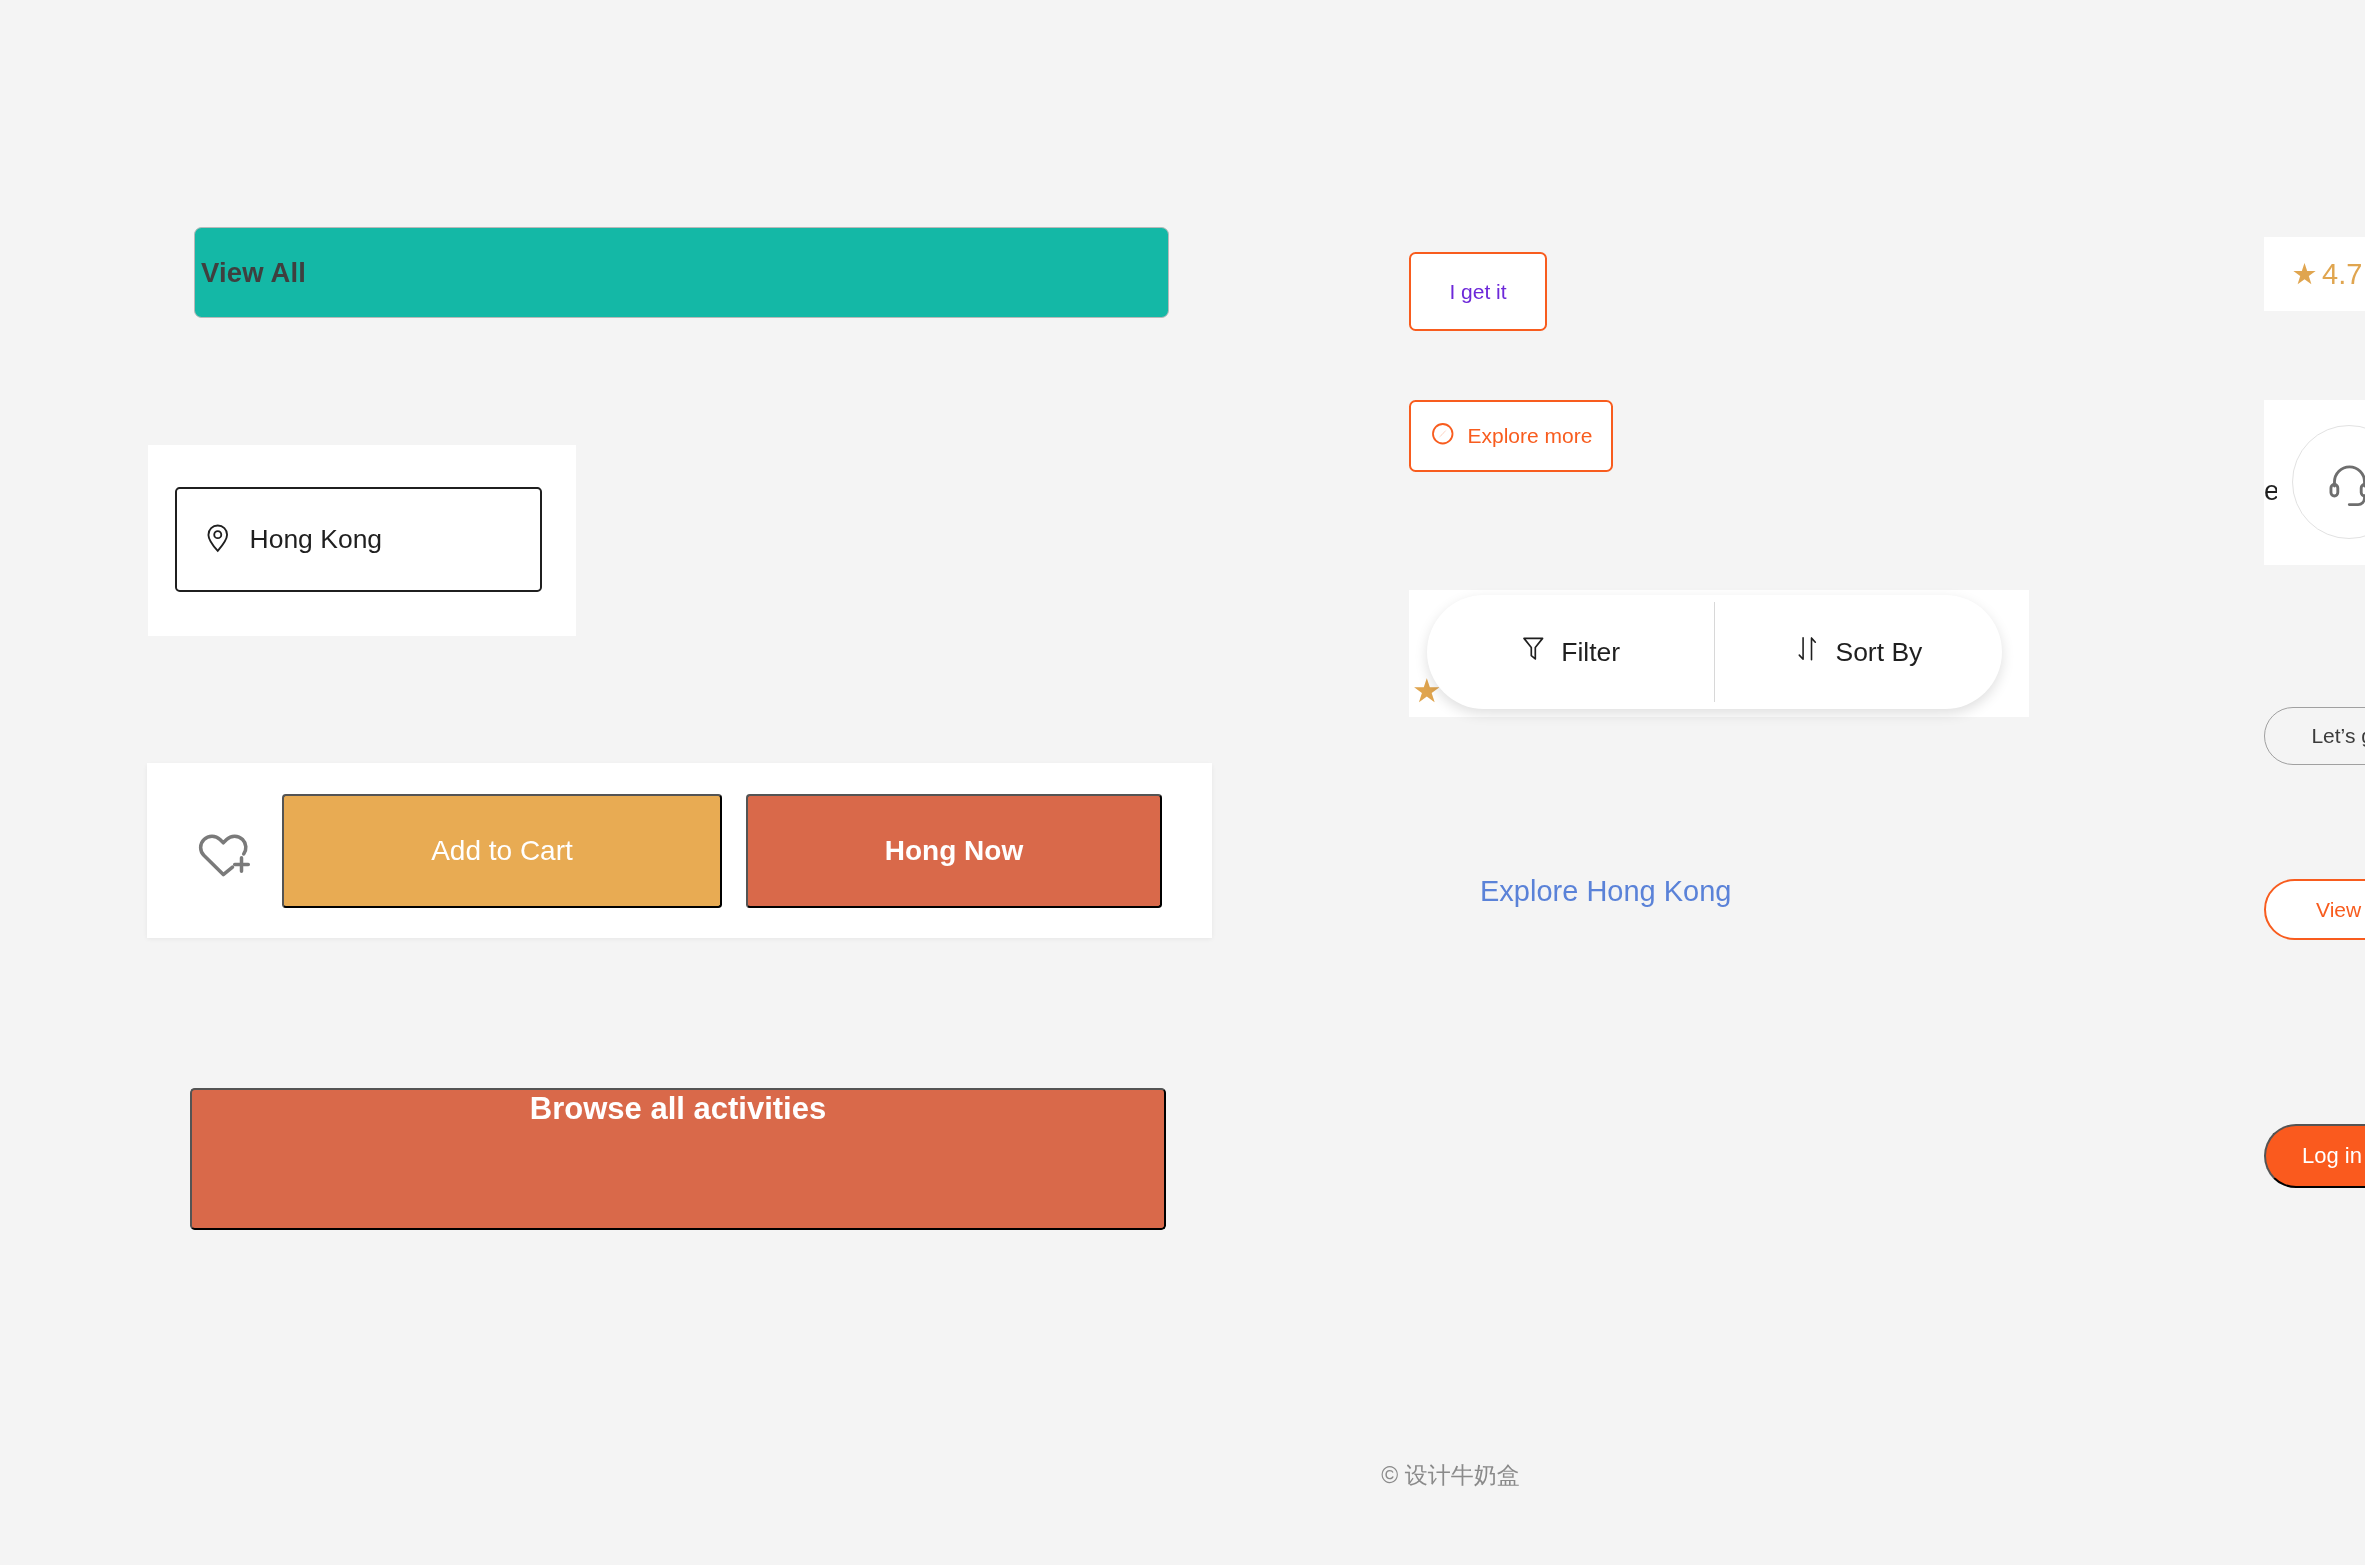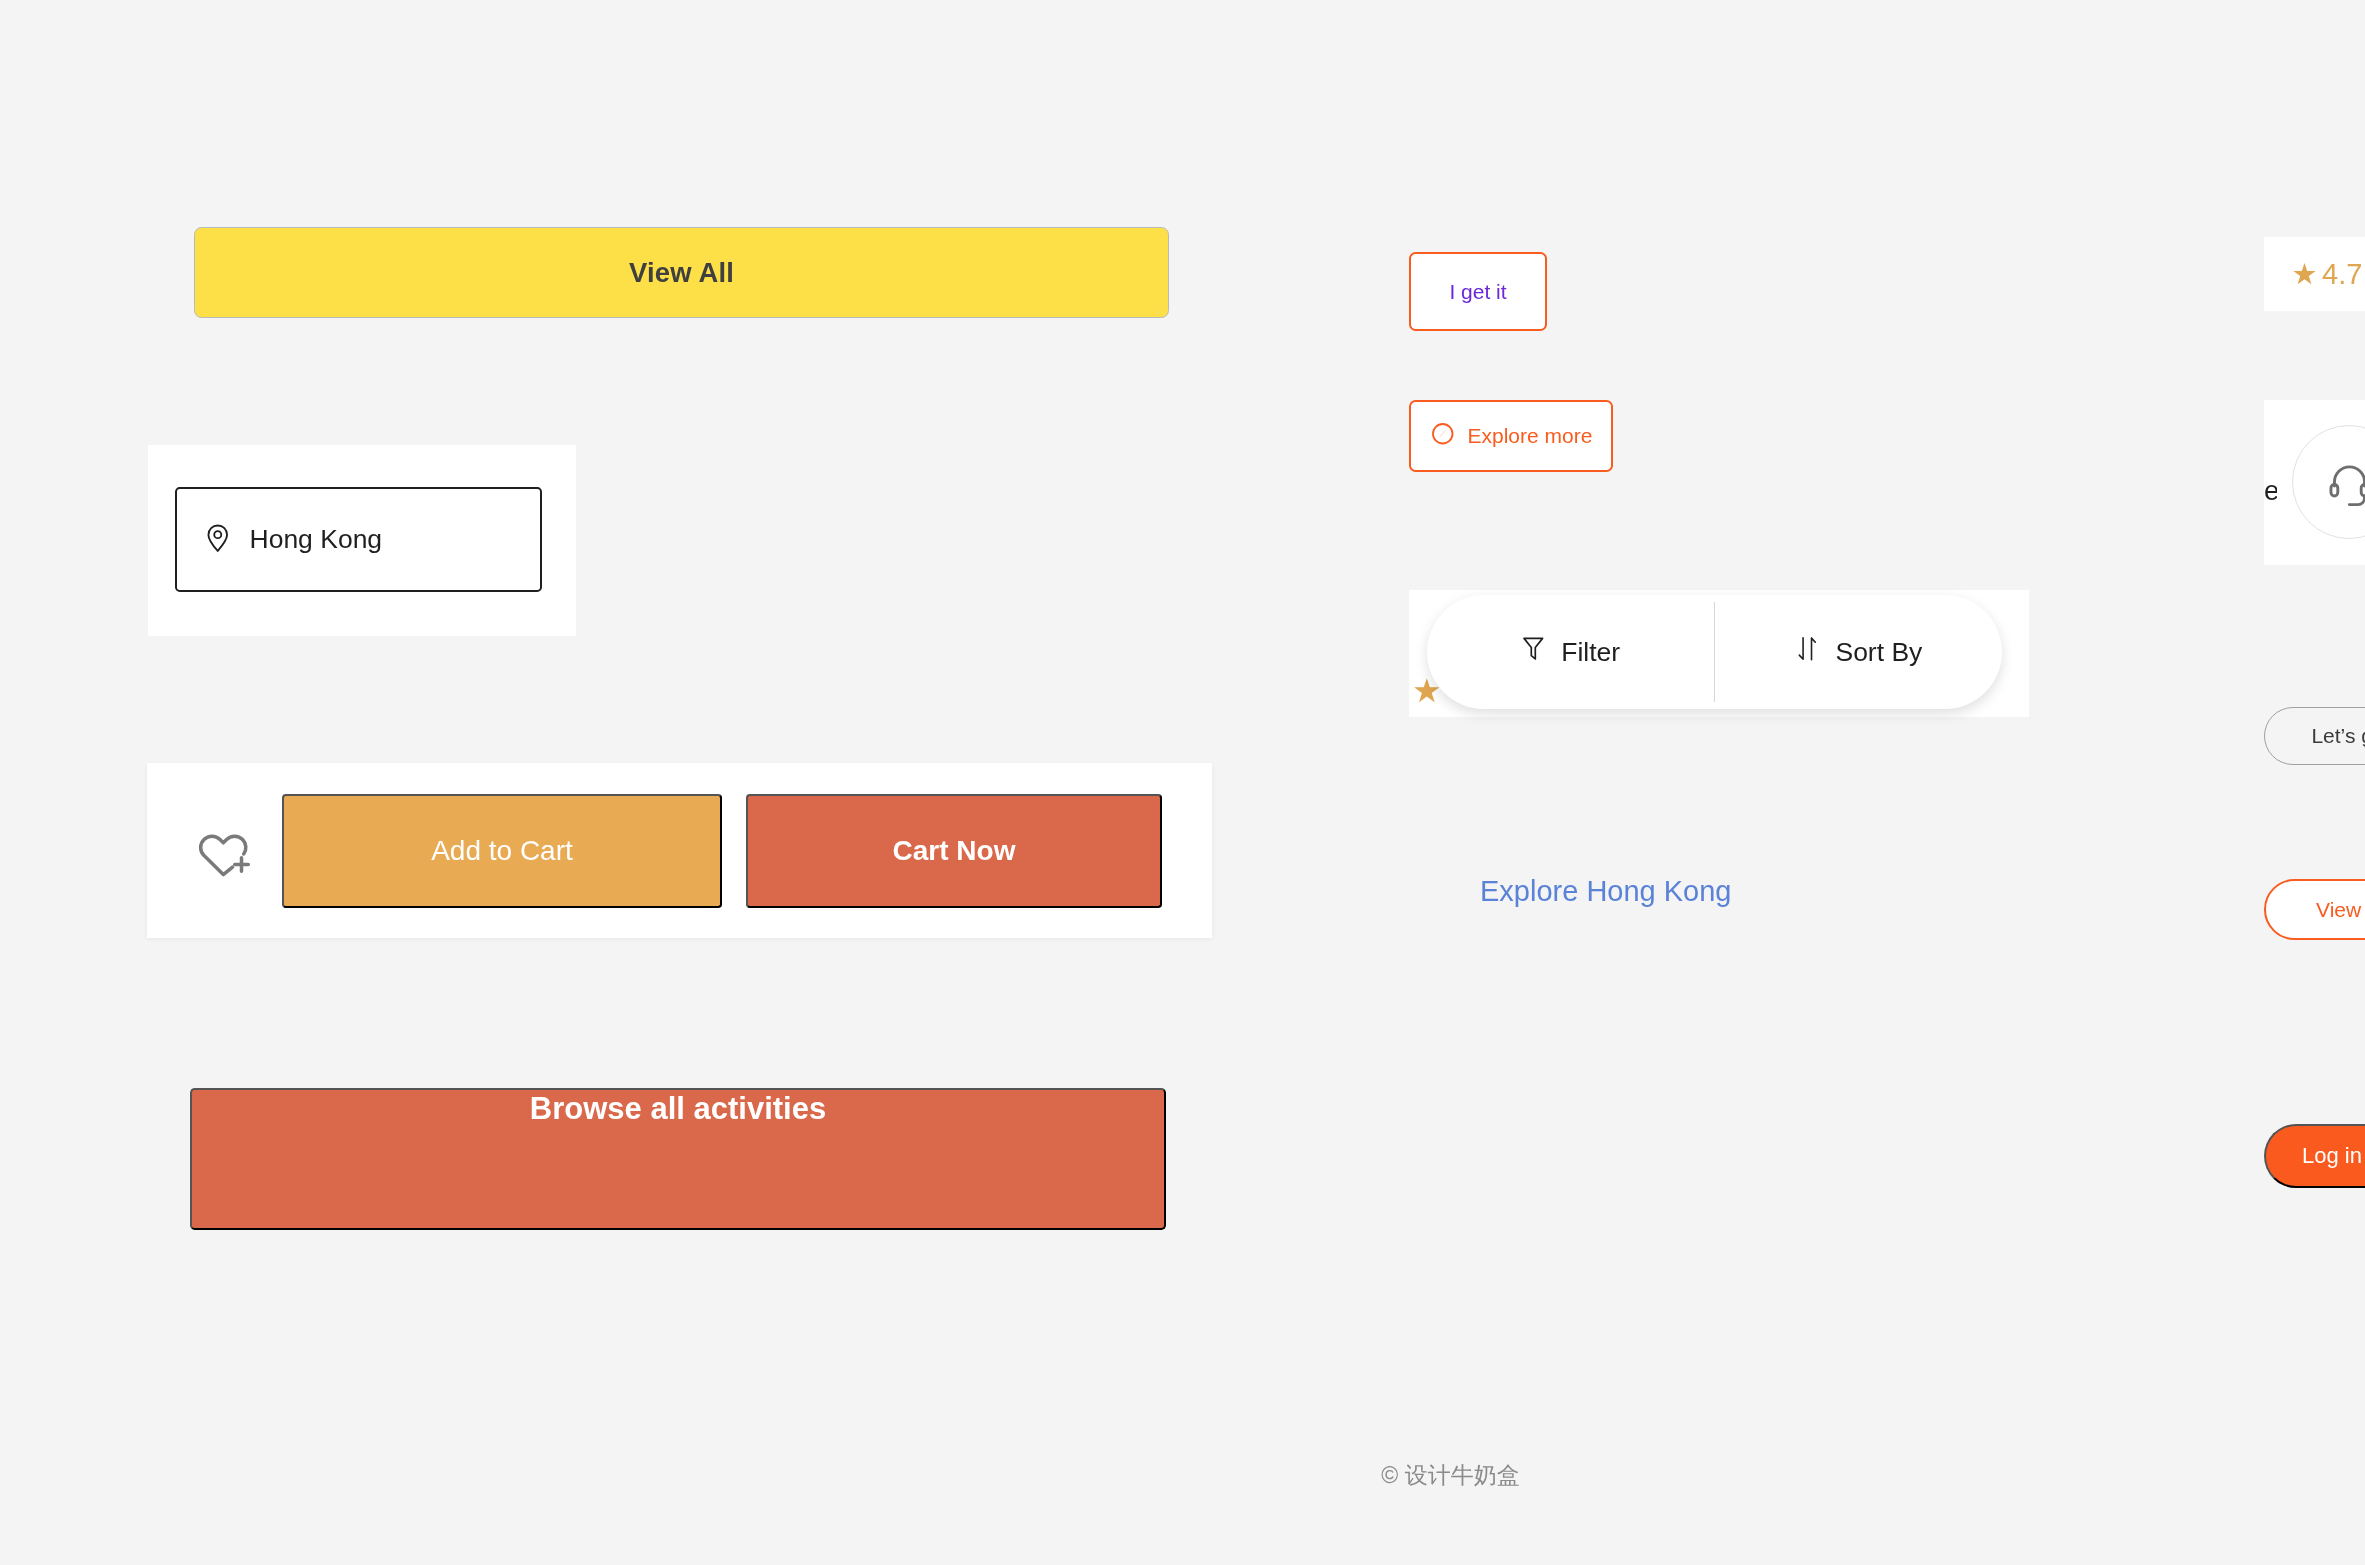--- a/index.html
+++ b/index.html
@@ -27,24 +27,24 @@
   }
   .card-shadow {
     box-shadow: 0 1.9px 4.7px rgba(0,0,0,0.06);
   }
 
   
   .view-all-btn {
     position: absolute;
     left: 194px; top: 227px;
     width: 975px; height: 91px;
-    background: #fde047;
+    background: #14b8a6;
     border: 1.9px solid #b9b9b9;
     border-radius: 7.6px;
-    display: flex; align-items: center; justify-content: center;
+    display: flex; align-items: center; 
     font-size: 27.4px;
     font-weight: bold;
     color: #3f3f3f;
     letter-spacing: 0.2px;
     box-sizing: border-box;
   }
 
   .hk-card {
     left: 148px; top: 445px;
     width: 428px; height: 191px;
@@ -303,21 +303,21 @@
     <span class="heart-icon-wrap">
       <svg width="57" height="53" viewBox="0 0 26 24" fill="none" stroke="#7a7a7a" stroke-width="1.6" stroke-linecap="round" stroke-linejoin="round">
         <path d="M16.2 19.6 12 23 3.2 14.3a5.1 5.1 0 0 1 0-7.3 5.1 5.1 0 0 1 7.3 0L12 8.5l1.5-1.5a5.1 5.1 0 0 1 7.3 0 5.1 5.1 0 0 1 .5 6.6"></path>
         <path d="M20.3 15.3v6.2M17.2 18.4h6.2"></path>
       </svg>
     </span>
     <button class="btn-cart">
       <span>Add to Cart</span>
     </button>
     <button class="btn-book">
-      <span>Cart Now</span>
+      <span>Hong Now</span>
     </button>
   </div>
 
   <button class="browse-btn">
     <span>Browse all activities</span>
   </button>
 
   <button class="iget-btn">
     <span>I get it</span>
   </button>

